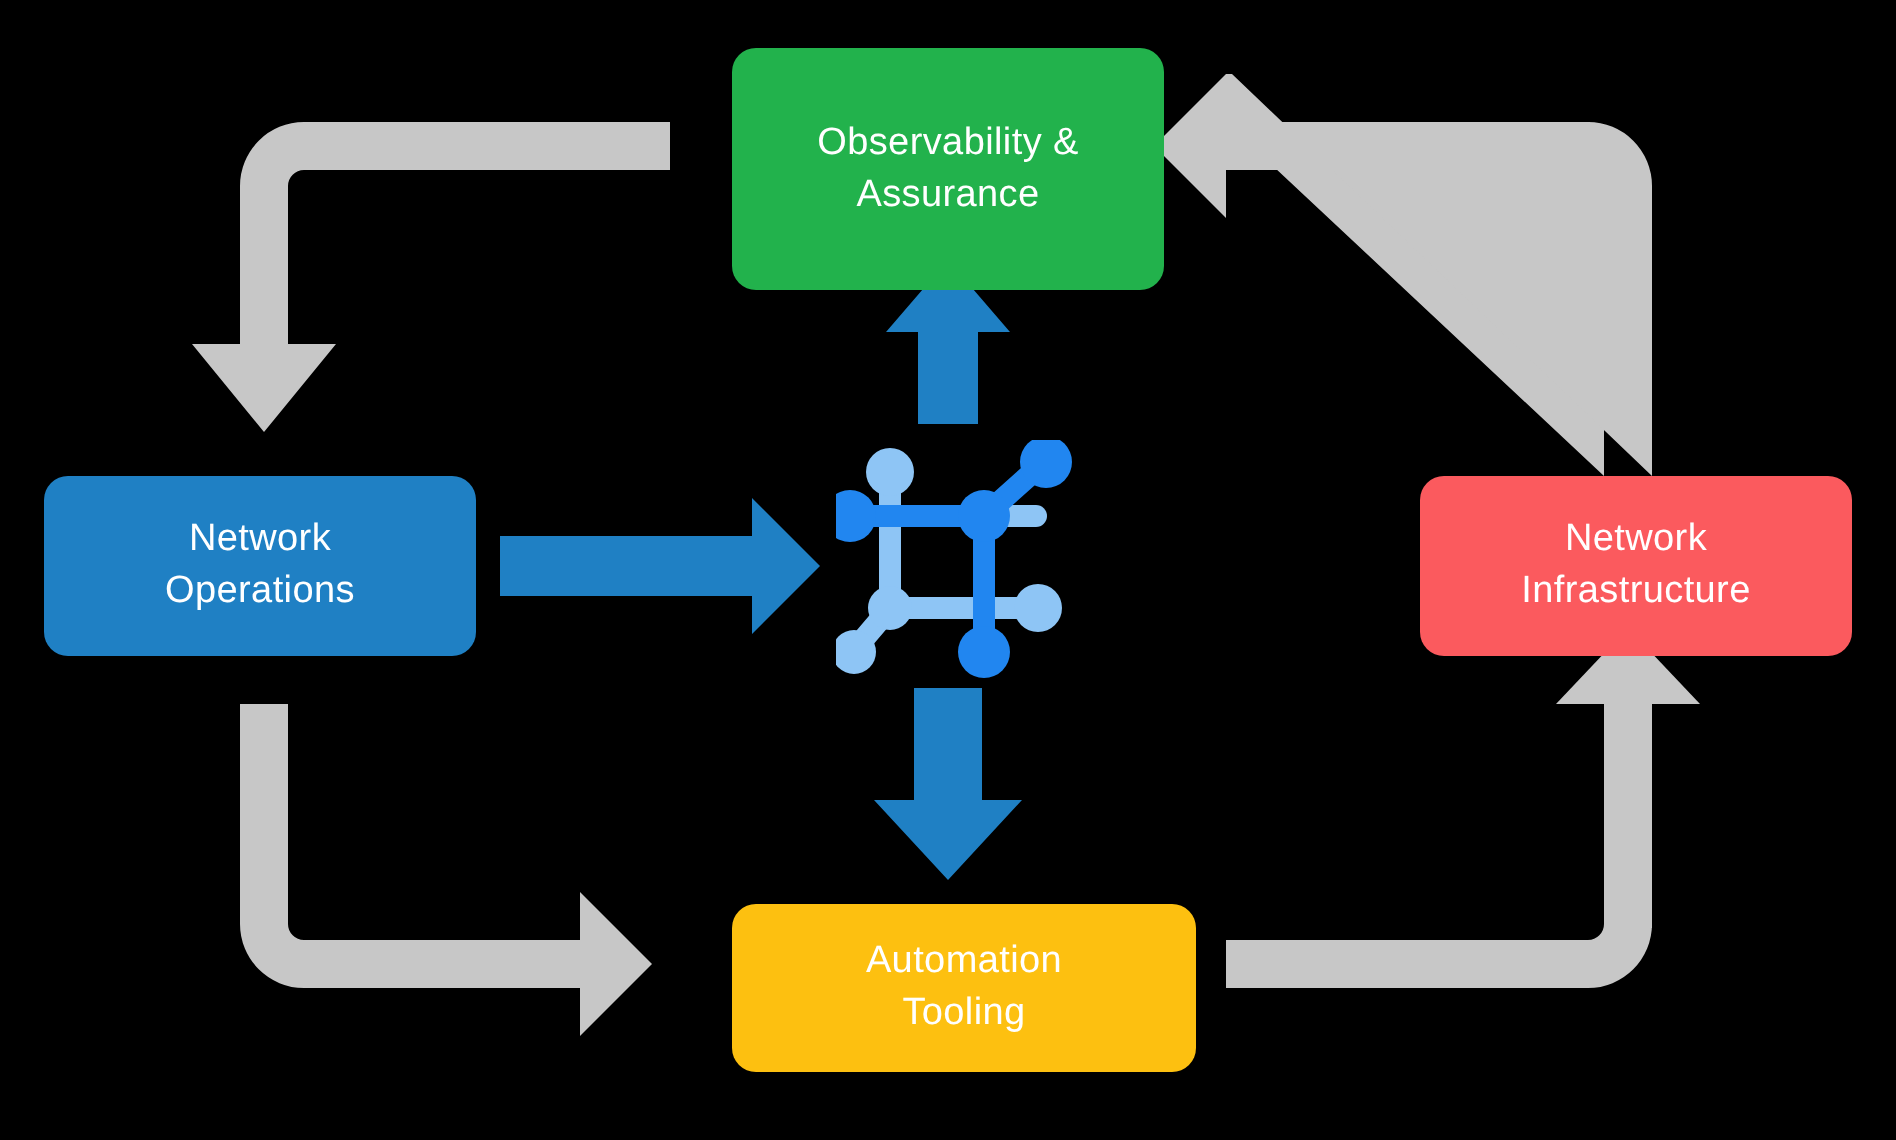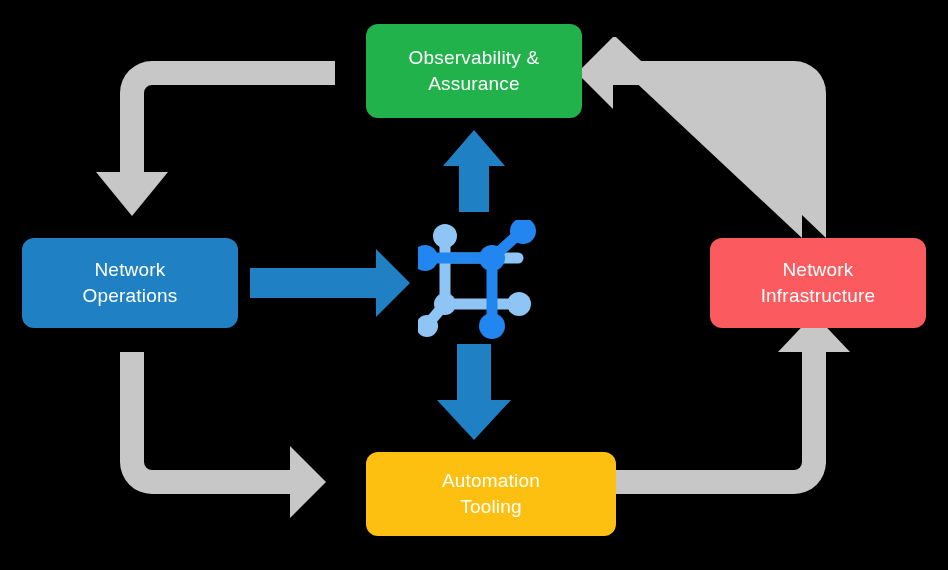--- a/index.html
+++ b/index.html
@@ -28,30 +28,30 @@
     color: #ffffff;
     font-size: 19px;
     line-height: 1.35;
     font-weight: 400;
     letter-spacing: 0.2px;
     box-sizing: border-box;
     padding: 6px 10px;
     white-space: pre-line;
   }
   #box-observability {
-    left: 366px; top: 24px; width: 216px; height: 94px;
+    left: 366px; top: 24px; width: 216px; height: 121px;
   }
   #box-operations {
     left: 22px; top: 238px; width: 216px; height: 90px;
   }
   #box-infrastructure {
     left: 710px; top: 238px; width: 216px; height: 90px;
   }
   #box-automation {
-    left: 366px; top: 452px; width: 250px; height: 84px;
+    left: 366px; top: 452px; width: 232px; height: 84px;
   }
   #flow-layer {
     position: absolute;
     left: 0; top: 0;
     width: 948px;
     height: 570px;
   }
   #center-icon {
     position: absolute;
     left: 418px;

